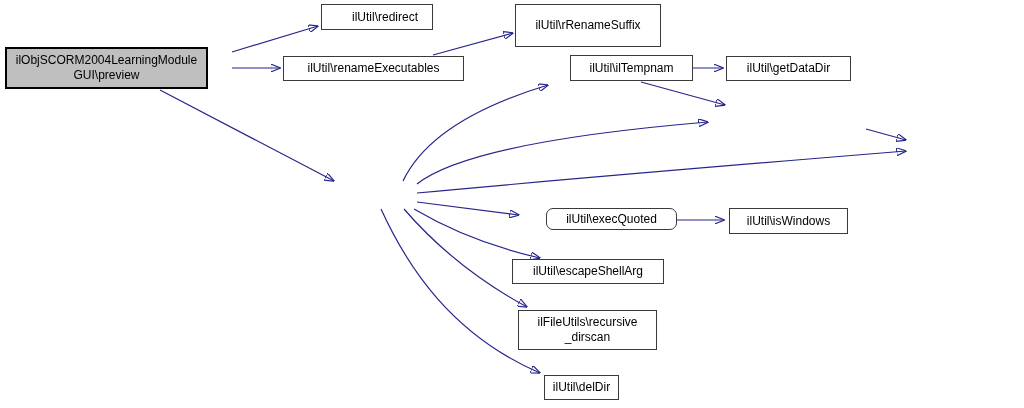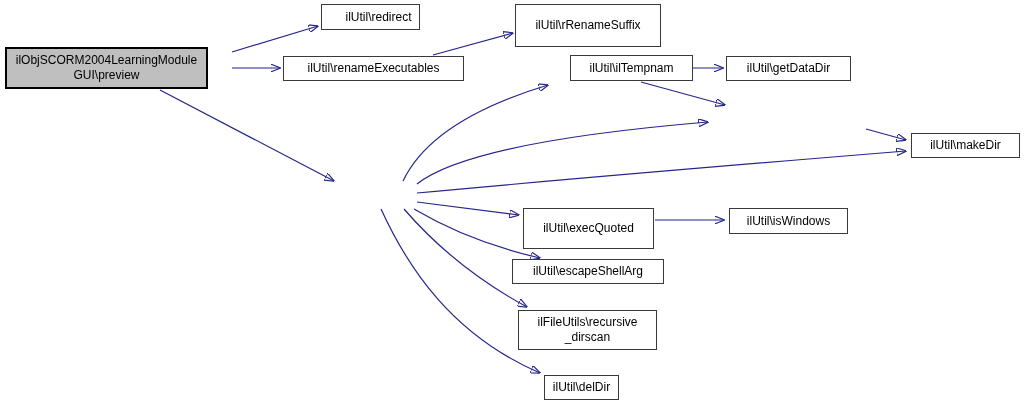--- a/index.html
+++ b/index.html
@@ -65,35 +65,34 @@
     <path d="M 417 202 L 519 215" marker-end="url(#arrow)"></path>
     <path d="M 414 209 Q 470 242 540 258" marker-end="url(#arrow)"></path>
     <path d="M 404 209 Q 455 268 527 307" marker-end="url(#arrow)"></path>
     <path d="M 381 209 C 408 268 452 335 540 373" marker-end="url(#arrow)"></path>
     <path d="M 655 220 L 724 220" marker-end="url(#arrow)"></path>
   </svg>
 
   <div class="node main" style="left:5px; top:47px; width:203px; height:42px;">ilObjSCORM2004LearningModule
 GUI\preview</div>
 
-  <div class="node" style="left:321px; top:4px; width:99px; height:26px;padding-left:16px;">ilUtil\redirect</div>
+  <div class="node" style="left:321px; top:4px; width:112px; height:26px;padding-left:16px;">ilUtil\redirect</div>
 
   <div class="node" style="left:283px; top:56px; width:181px; height:25px;">ilUtil\renameExecutables</div>
 
   <div class="node" style="left:515px; top:4px; width:146px; height:43px;">ilUtil\rRenameSuffix</div>
 
   <div class="node" style="left:526px; top:55px; width:123px; height:26px;margin-left:44px;">ilUtil\ilTempnam</div>
 
   <div class="node" style="left:726px; top:56px; width:125px; height:25px;">ilUtil\getDataDir</div>
 
 
-  <div class="node" style="left:911px; top:133px; width:109px; height:25px;">ilUtil\makeDir</div>
 
 
-  <div class="node" style="left:523px; top:208px; width:131px; height:41px;">ilUtil\execQuoted</div>
+  <div class="node" style="left:546px; top:208px; width:131px; height:22px;border-radius:7px;">ilUtil\execQuoted</div>
 
   <div class="node" style="left:729px; top:208px; width:119px; height:26px;">ilUtil\isWindows</div>
 
   <div class="node" style="left:512px; top:259px; width:152px; height:25px;">ilUtil\escapeShellArg</div>
 
   <div class="node" style="left:518px; top:310px; width:139px; height:40px;">ilFileUtils\recursive
 _dirscan</div>
 
   <div class="node" style="left:544px; top:375px; width:75px; height:25px;">ilUtil\delDir</div>
 

